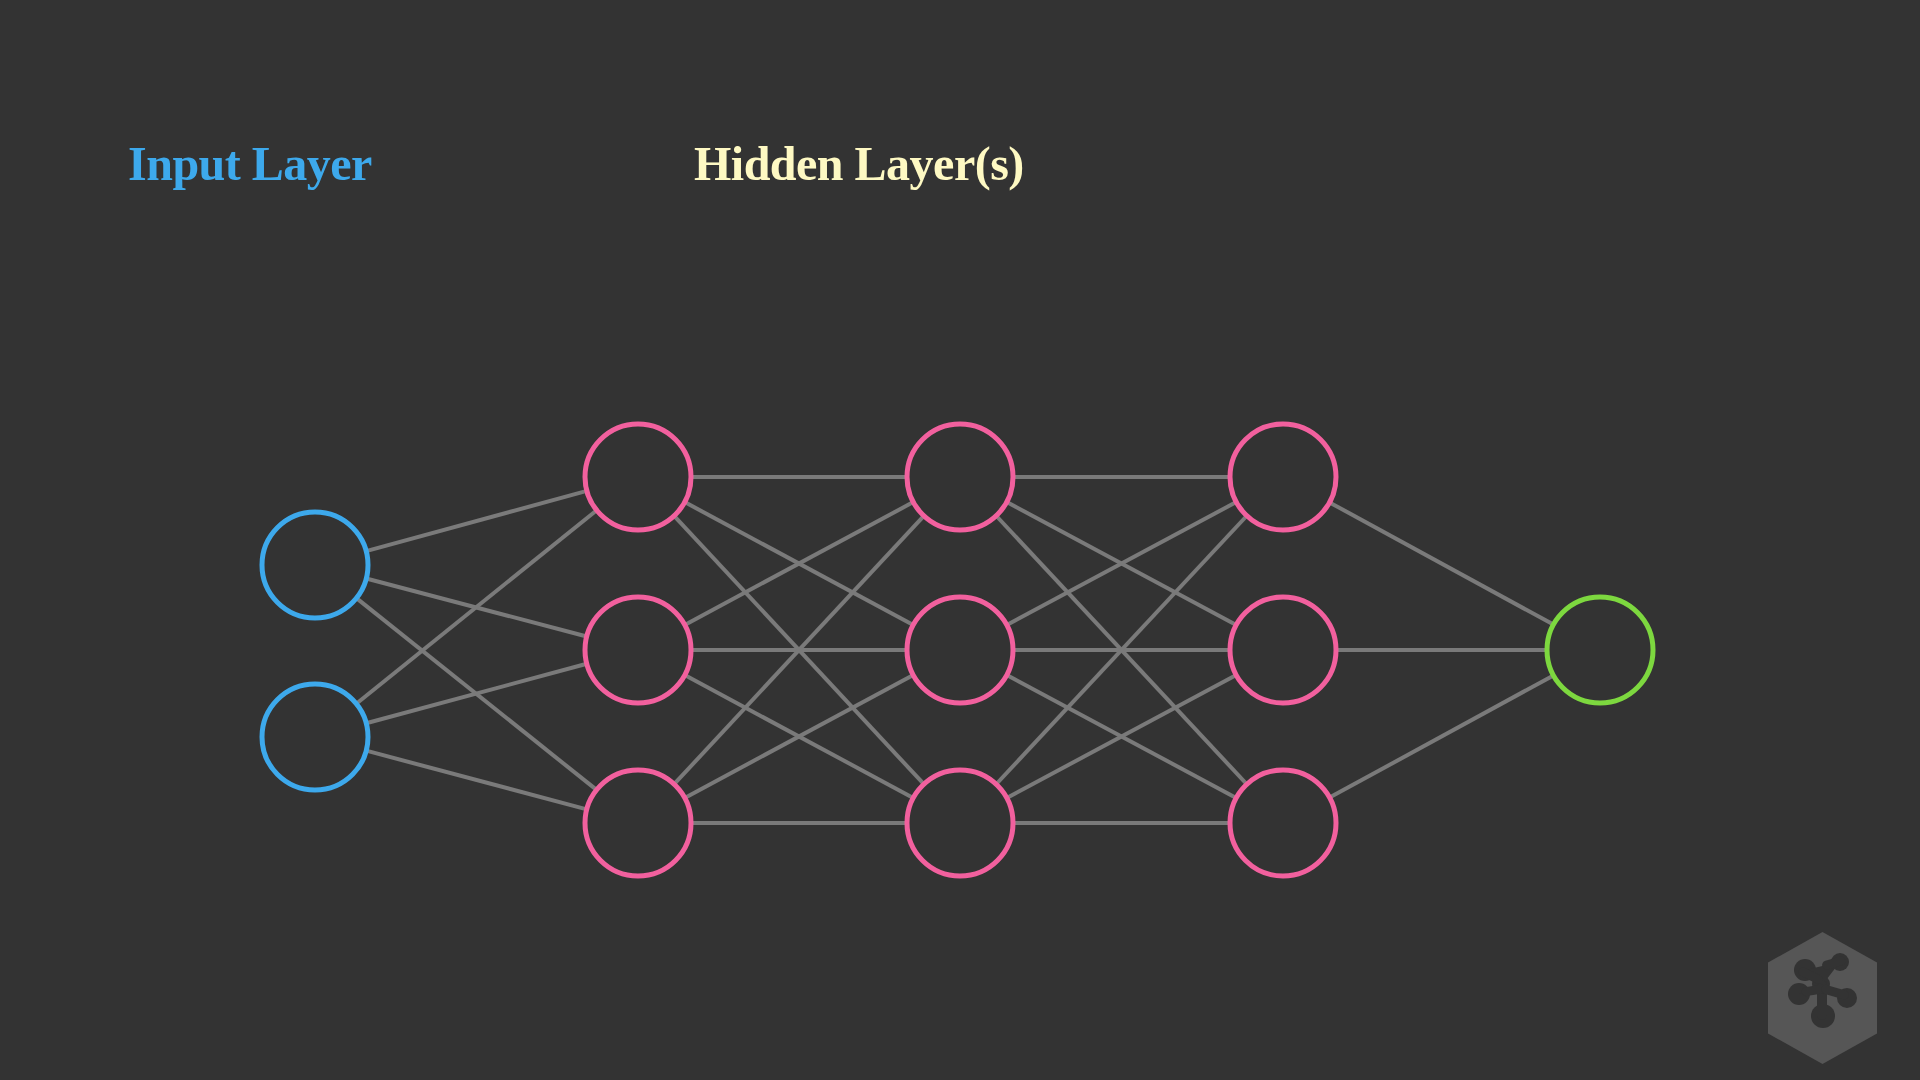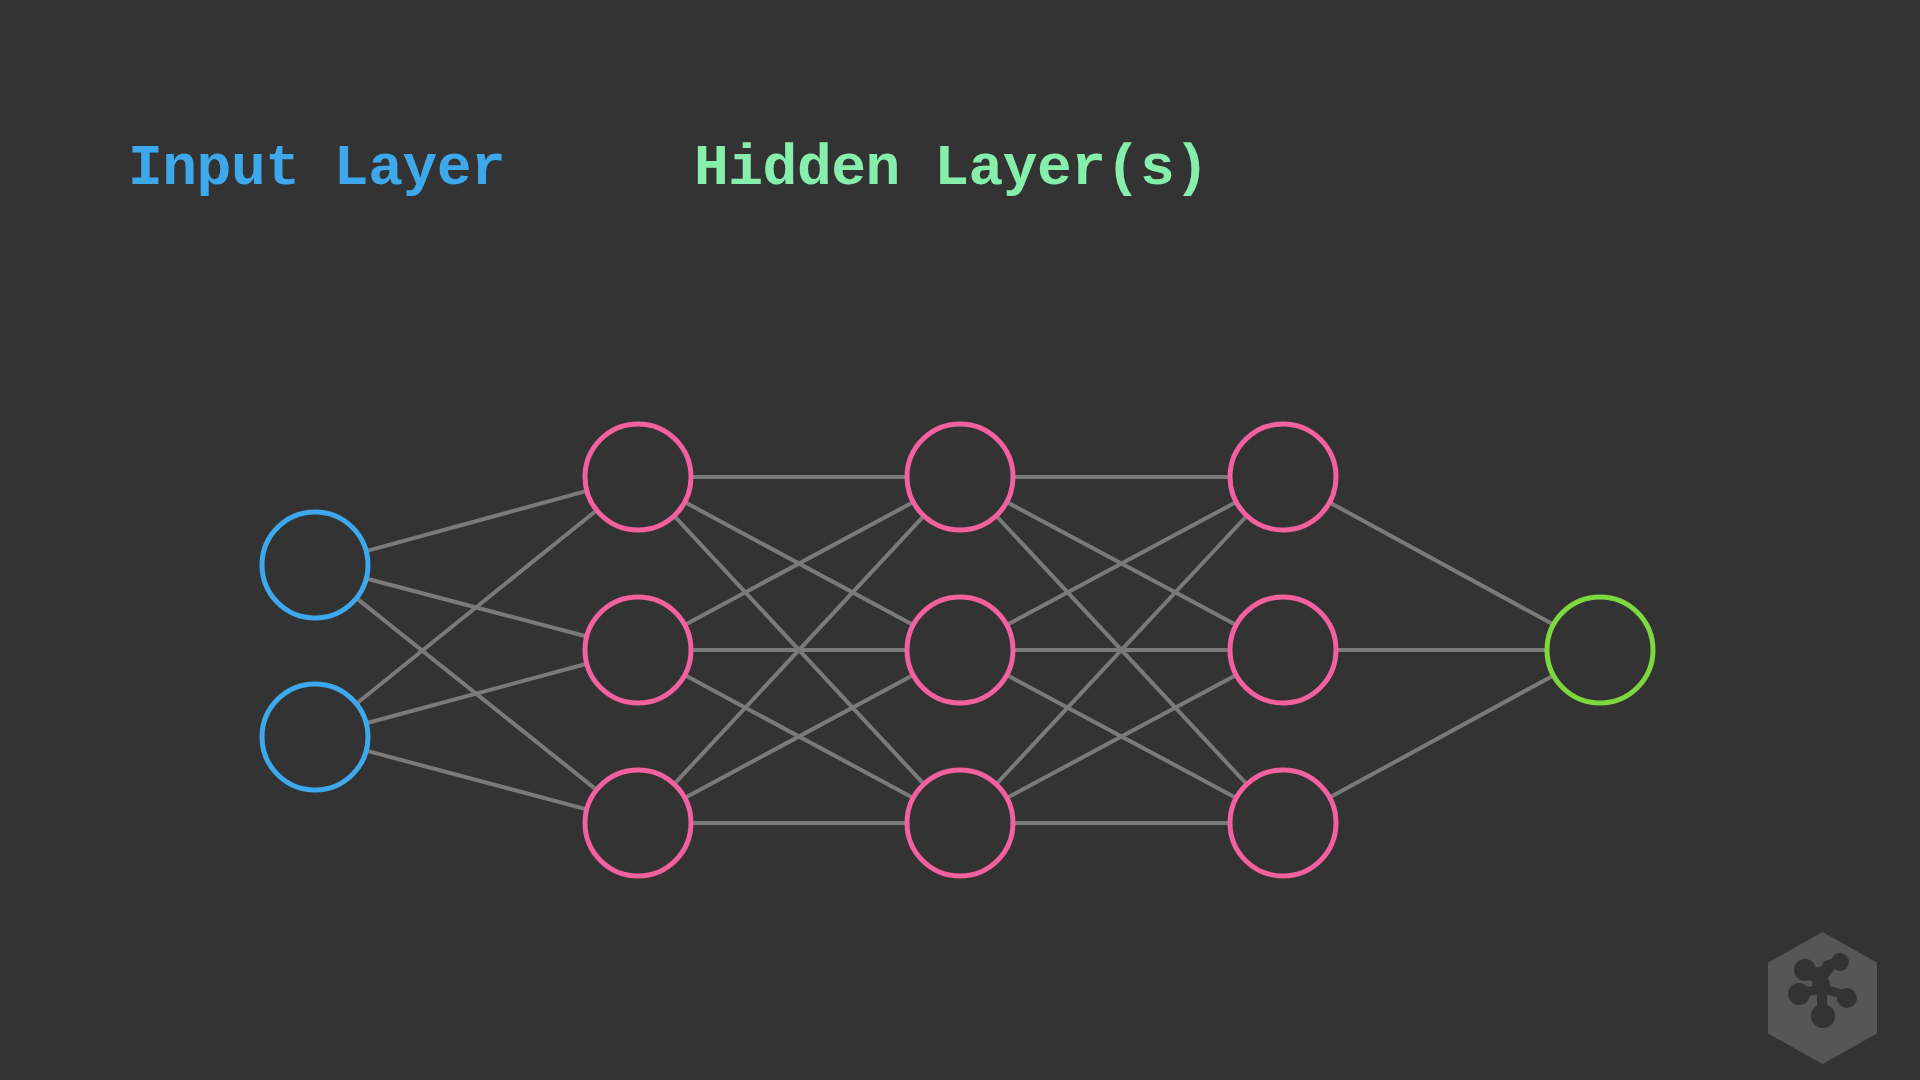--- a/index.html
+++ b/index.html
@@ -24,30 +24,30 @@
   #diagram {
     position: absolute;
     top: 0;
     left: 0;
     width: 1920px;
     height: 1080px;
     display: block;
   }
   .layer-label {
     position: absolute;
-    font-family: Liberation Mono, monospace;
+    font-family: Liberation Serif, serif;
     font-weight: bold;
-    font-size: 58px;
+    font-size: 48px;
     letter-spacing: -0.5px;
     white-space: nowrap;
     line-height: 1;
     user-select: none;
   }
   #label-input  { left: 128px;  top: 140px; color: #3DA9EC; }
-  #label-hidden { left: 694px;  top: 140px; color: #86efac; }
+  #label-hidden { left: 694px;  top: 140px; color: #fef9c3; }
   #label-output { left: 1387px; top: 140px; color: #7DD83F; }
 
   #watermark {
     position: absolute;
     left: 1755px;
     top: 928px;
     width: 135px;
     height: 140px;
     opacity: 1;
   }

